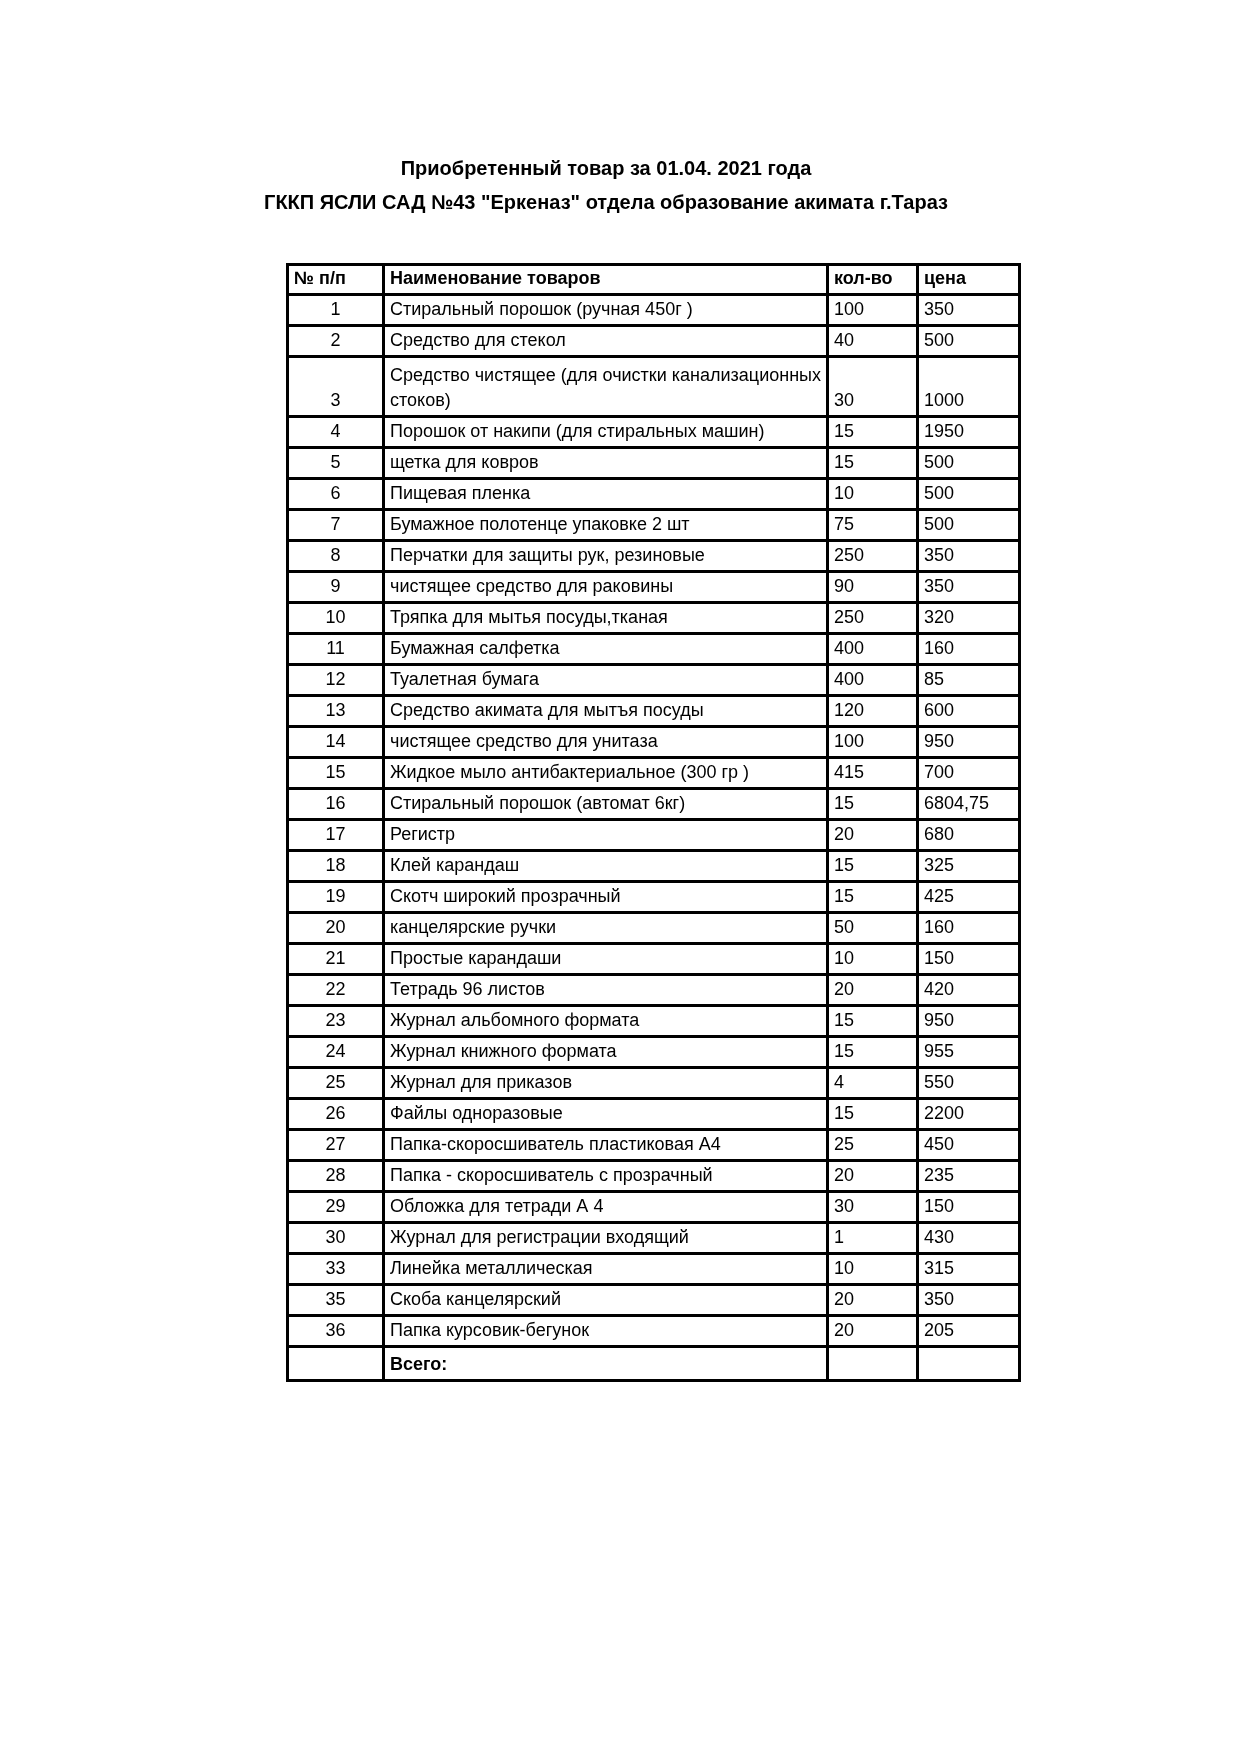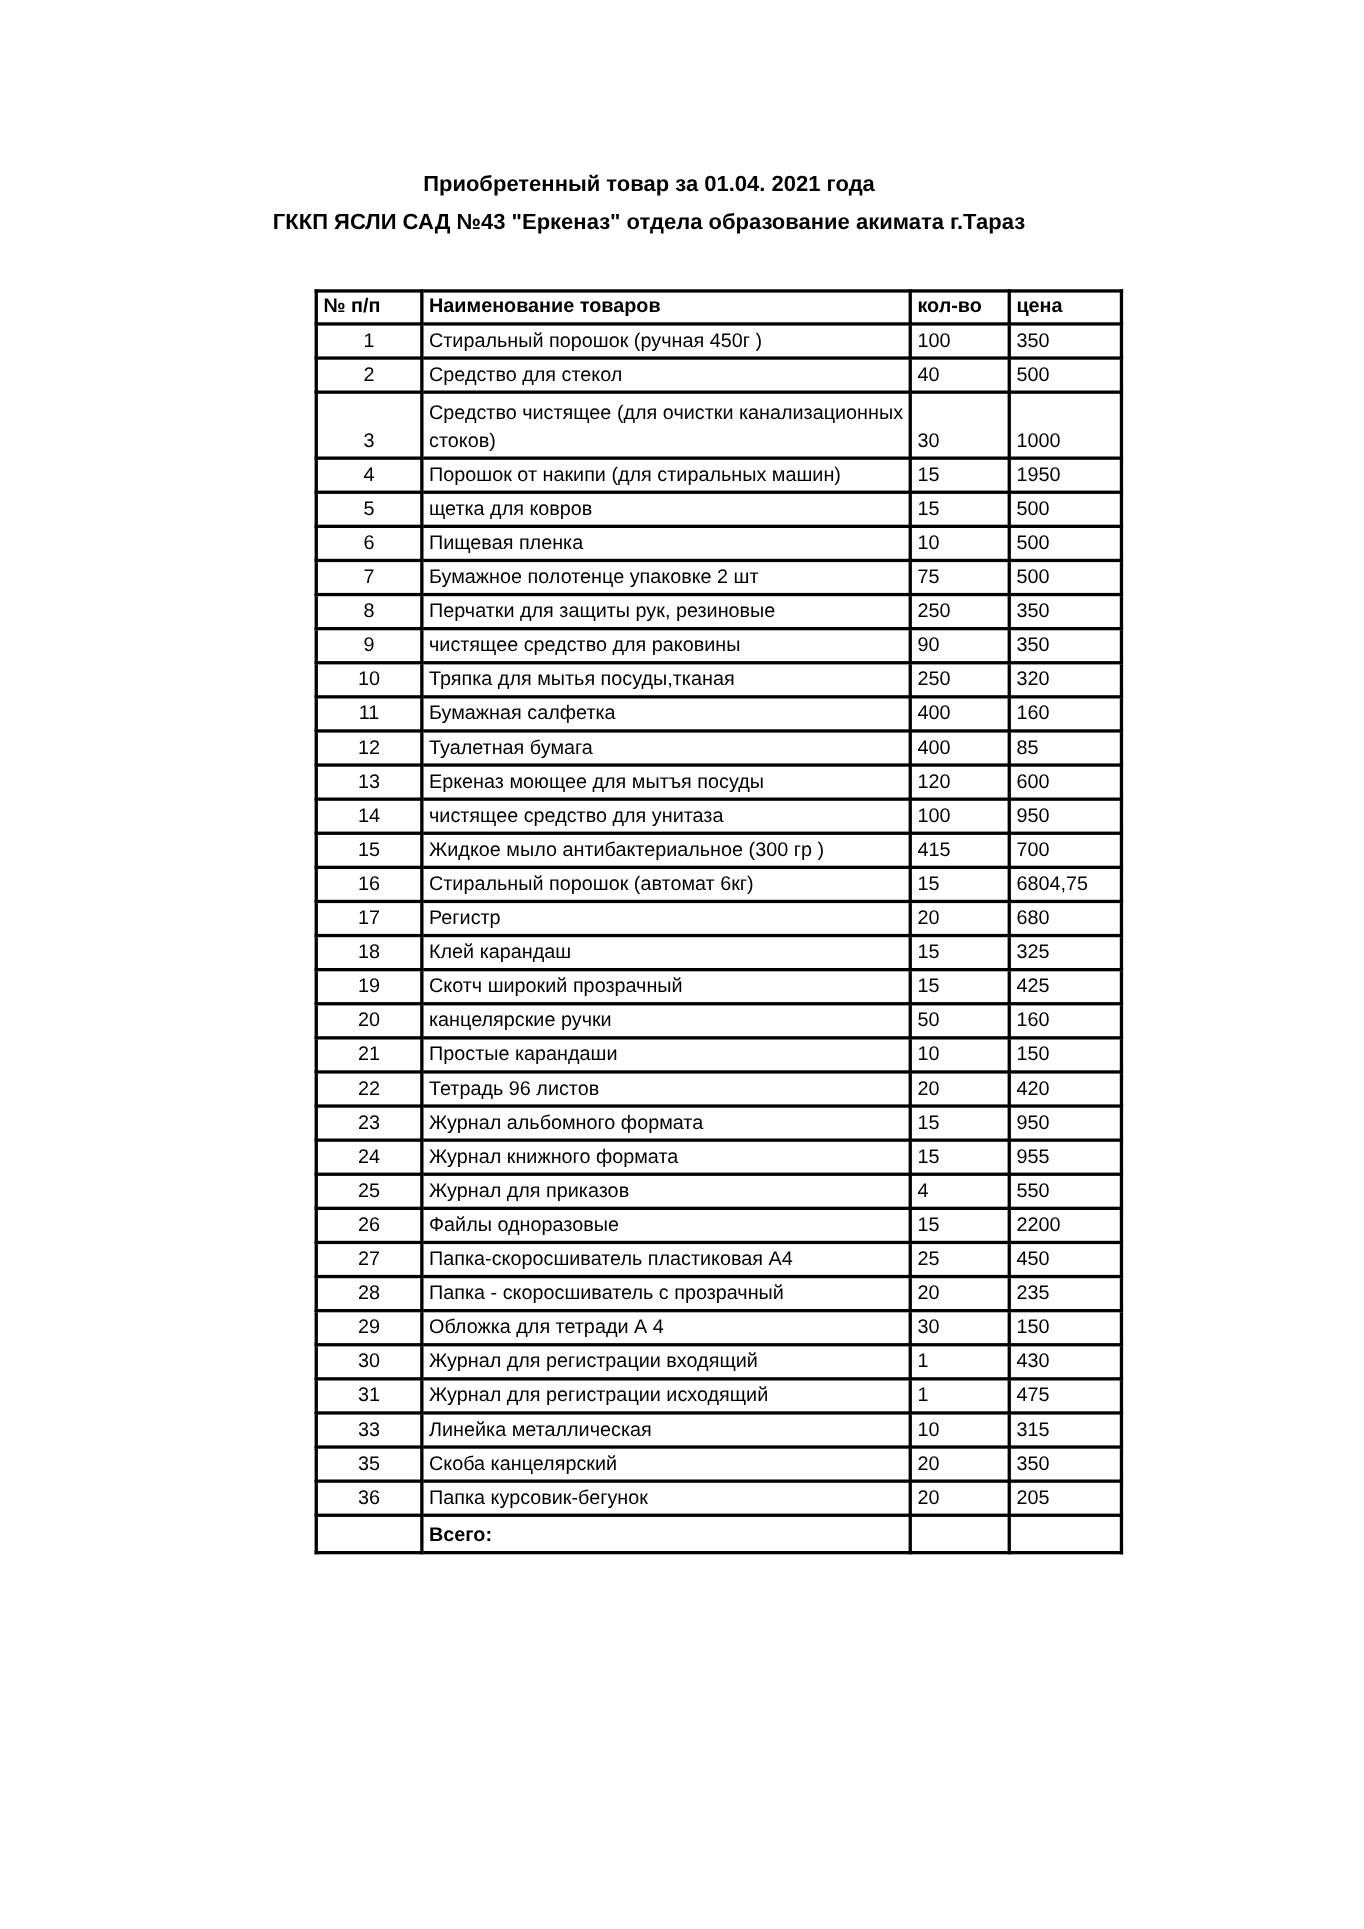--- a/index.html
+++ b/index.html
@@ -7,21 +7,21 @@
     width: 1240px;
     height: 1754px;
     background: #ffffff;
     position: relative;
     font-family: "Liberation Sans", sans-serif;
     color: #000000;
   }
   .page-title {
     position: absolute;
     top: 151px;
-    left: 0;
+    left: 16px;
     width: 1180px;
     text-align: center;
     font-weight: bold;
     font-size: 20px;
     line-height: 34px;
   }
   table.goods-table {
     position: absolute;
     left: 286px;
     top: 263px;
@@ -141,21 +141,21 @@
         <td class="cell-price">160</td>
       </tr>
       <tr>
         <td class="cell-num">12</td>
         <td class="cell-name">Туалетная бумага</td>
         <td class="cell-qty">400</td>
         <td class="cell-price">85</td>
       </tr>
       <tr>
         <td class="cell-num">13</td>
-        <td class="cell-name">Еркеназ моющее для мытъя посуды</td>
+        <td class="cell-name">Средство акимата для мытъя посуды</td>
         <td class="cell-qty">120</td>
         <td class="cell-price">600</td>
       </tr>
       <tr>
         <td class="cell-num">14</td>
         <td class="cell-name">чистящее средство для унитаза</td>
         <td class="cell-qty">100</td>
         <td class="cell-price">950</td>
       </tr>
       <tr>
@@ -246,26 +246,20 @@
         <td class="cell-num">29</td>
         <td class="cell-name">Обложка для тетради А 4</td>
         <td class="cell-qty">30</td>
         <td class="cell-price">150</td>
       </tr>
       <tr>
         <td class="cell-num">30</td>
         <td class="cell-name">Журнал для регистрации входящий</td>
         <td class="cell-qty">1</td>
         <td class="cell-price">430</td>
-      </tr>
-      <tr>
-        <td class="cell-num">31</td>
-        <td class="cell-name">Журнал для регистрации исходящий</td>
-        <td class="cell-qty">1</td>
-        <td class="cell-price">475</td>
       </tr>
       <tr>
         <td class="cell-num">33</td>
         <td class="cell-name">Линейка металлическая</td>
         <td class="cell-qty">10</td>
         <td class="cell-price">315</td>
       </tr>
       <tr>
         <td class="cell-num">35</td>
         <td class="cell-name">Скоба канцелярский</td>

